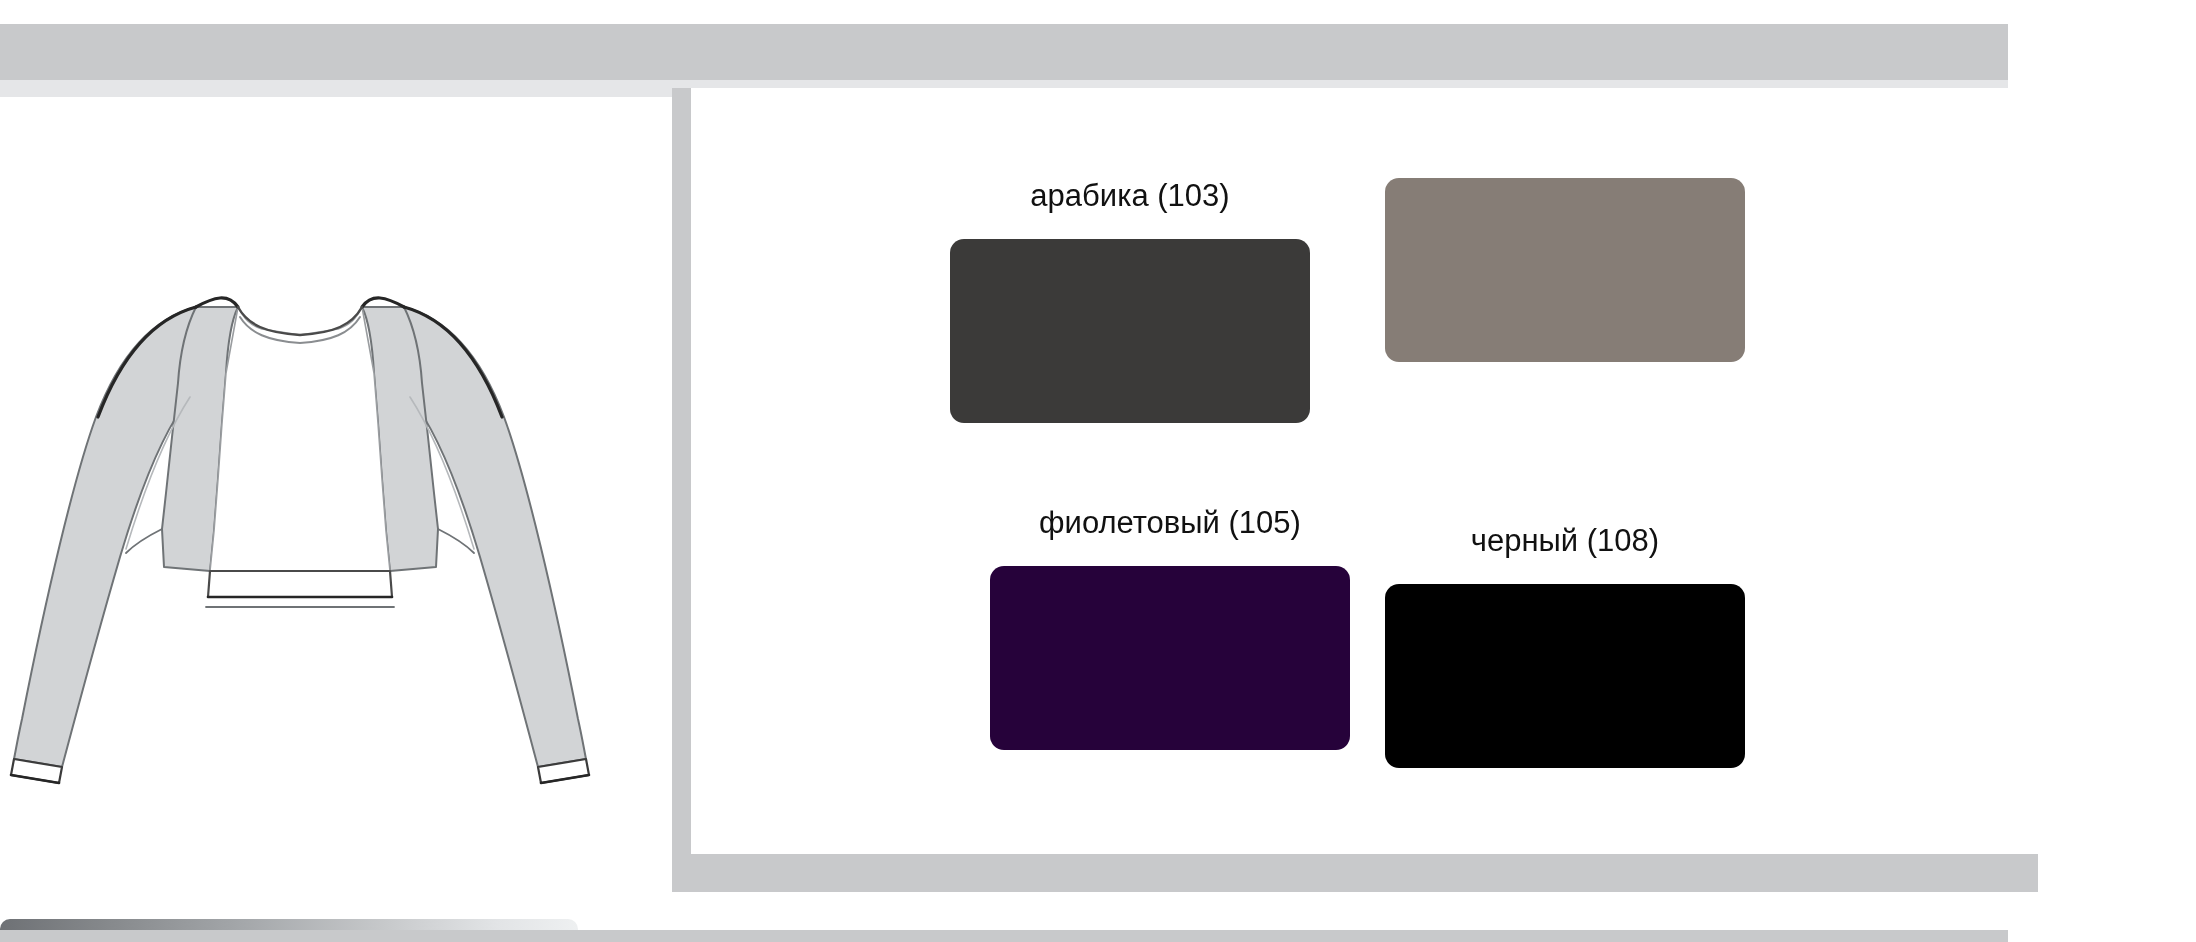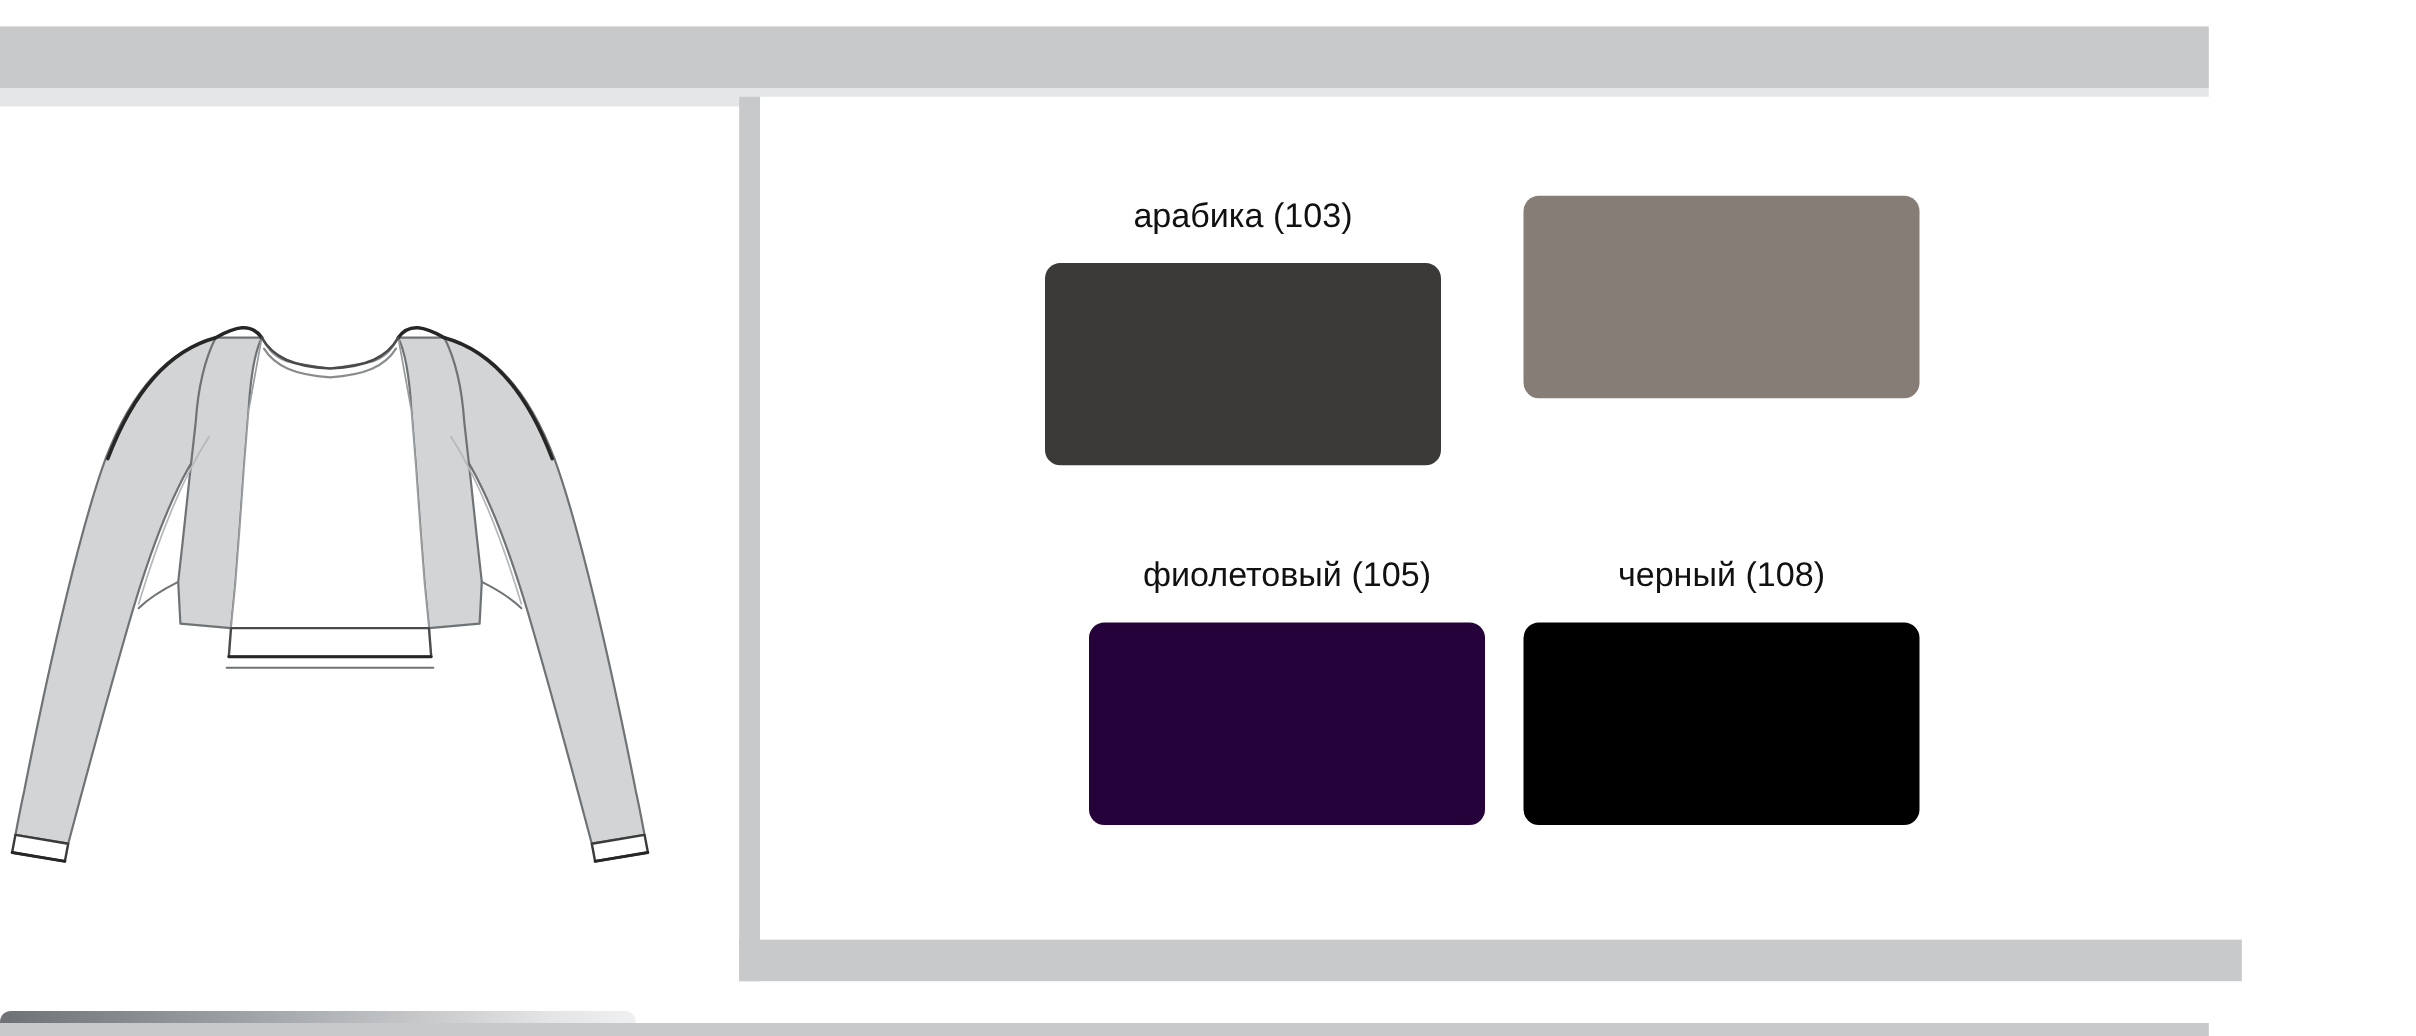--- a/index.html
+++ b/index.html
@@ -110,21 +110,21 @@
     width: 1347px; height: 766px;
   }
 
   .color-cell {
     position: absolute;
     width: 360px;
   }
   .color-cell.r0c0 { left: 259px; top: 90px; }
   .color-cell.r0c1 { left: 694px; top: 90px; }
   .color-cell.r1c0 { left: 259px; top: 417px; margin-left: 40px; }
-  .color-cell.r1c1 { left: 694px; top: 417px; }
+  .color-cell.r1c1 { left: 694px; top: 435px; }
 
   .color-label {
     text-align: center;
     font-size: 31px;
     color: #111111;
     font-family: "Liberation Sans", sans-serif;
     margin-bottom: 25px;
     white-space: nowrap;
   }
 

